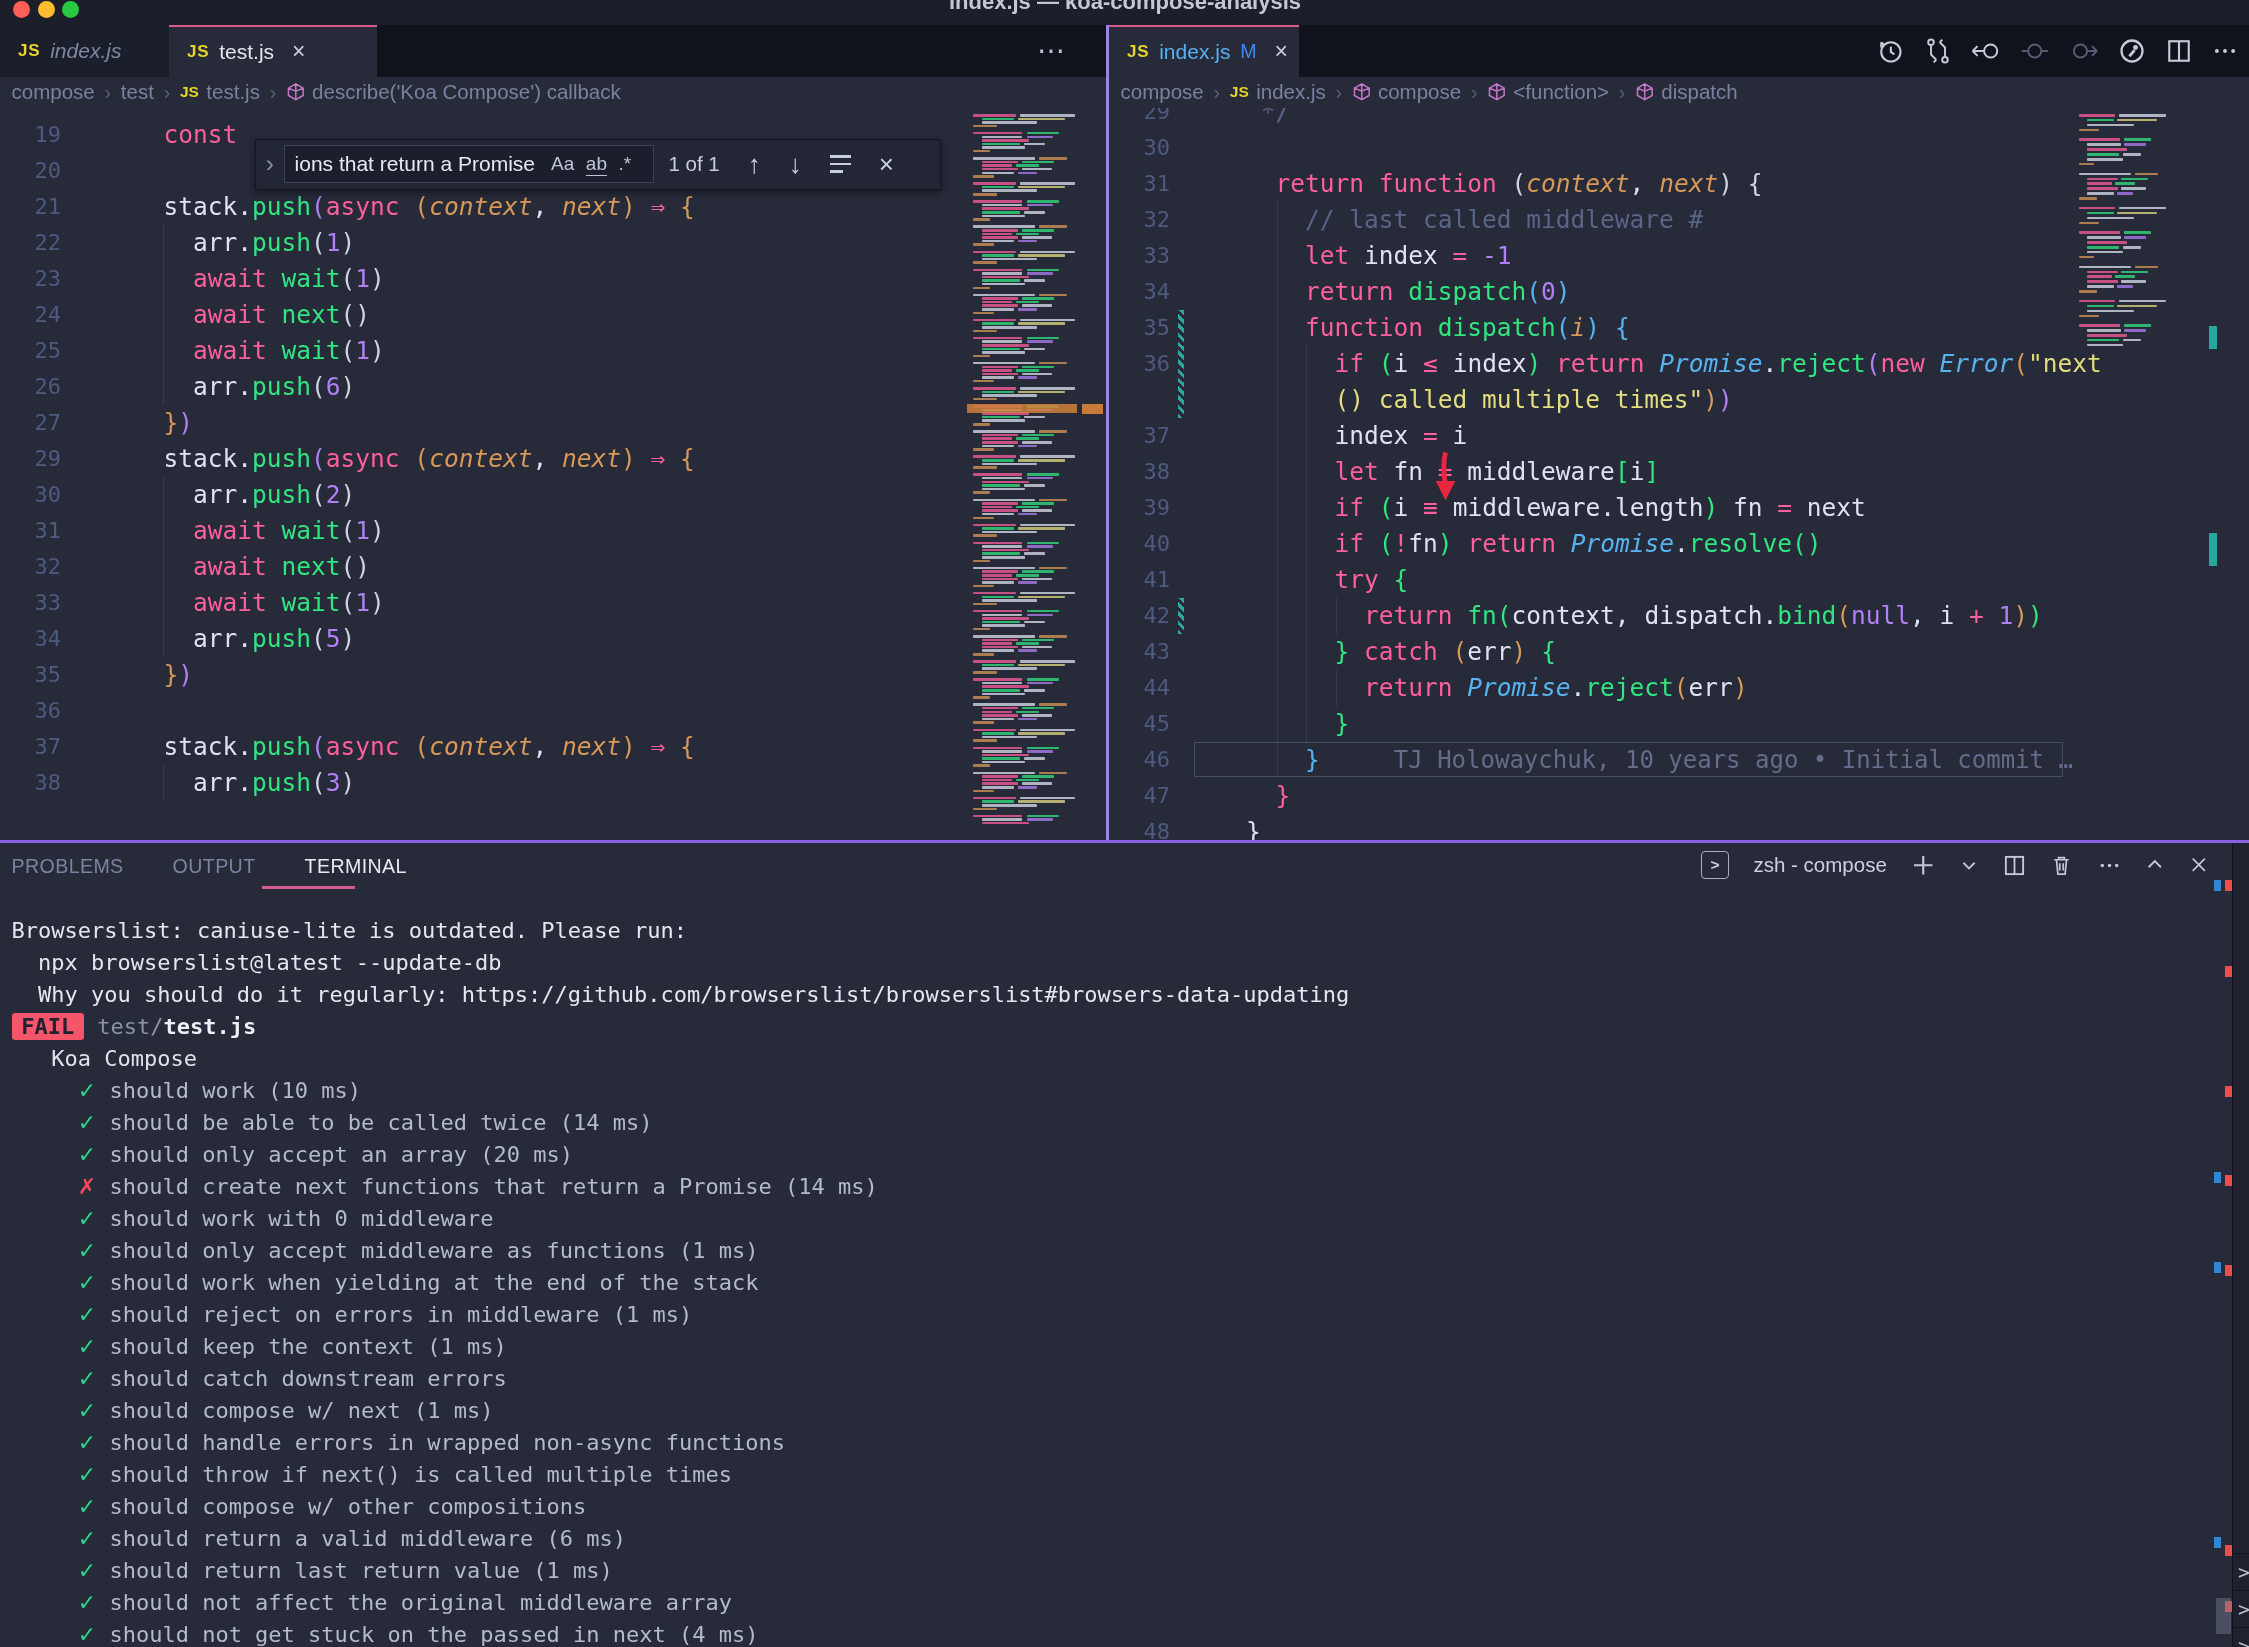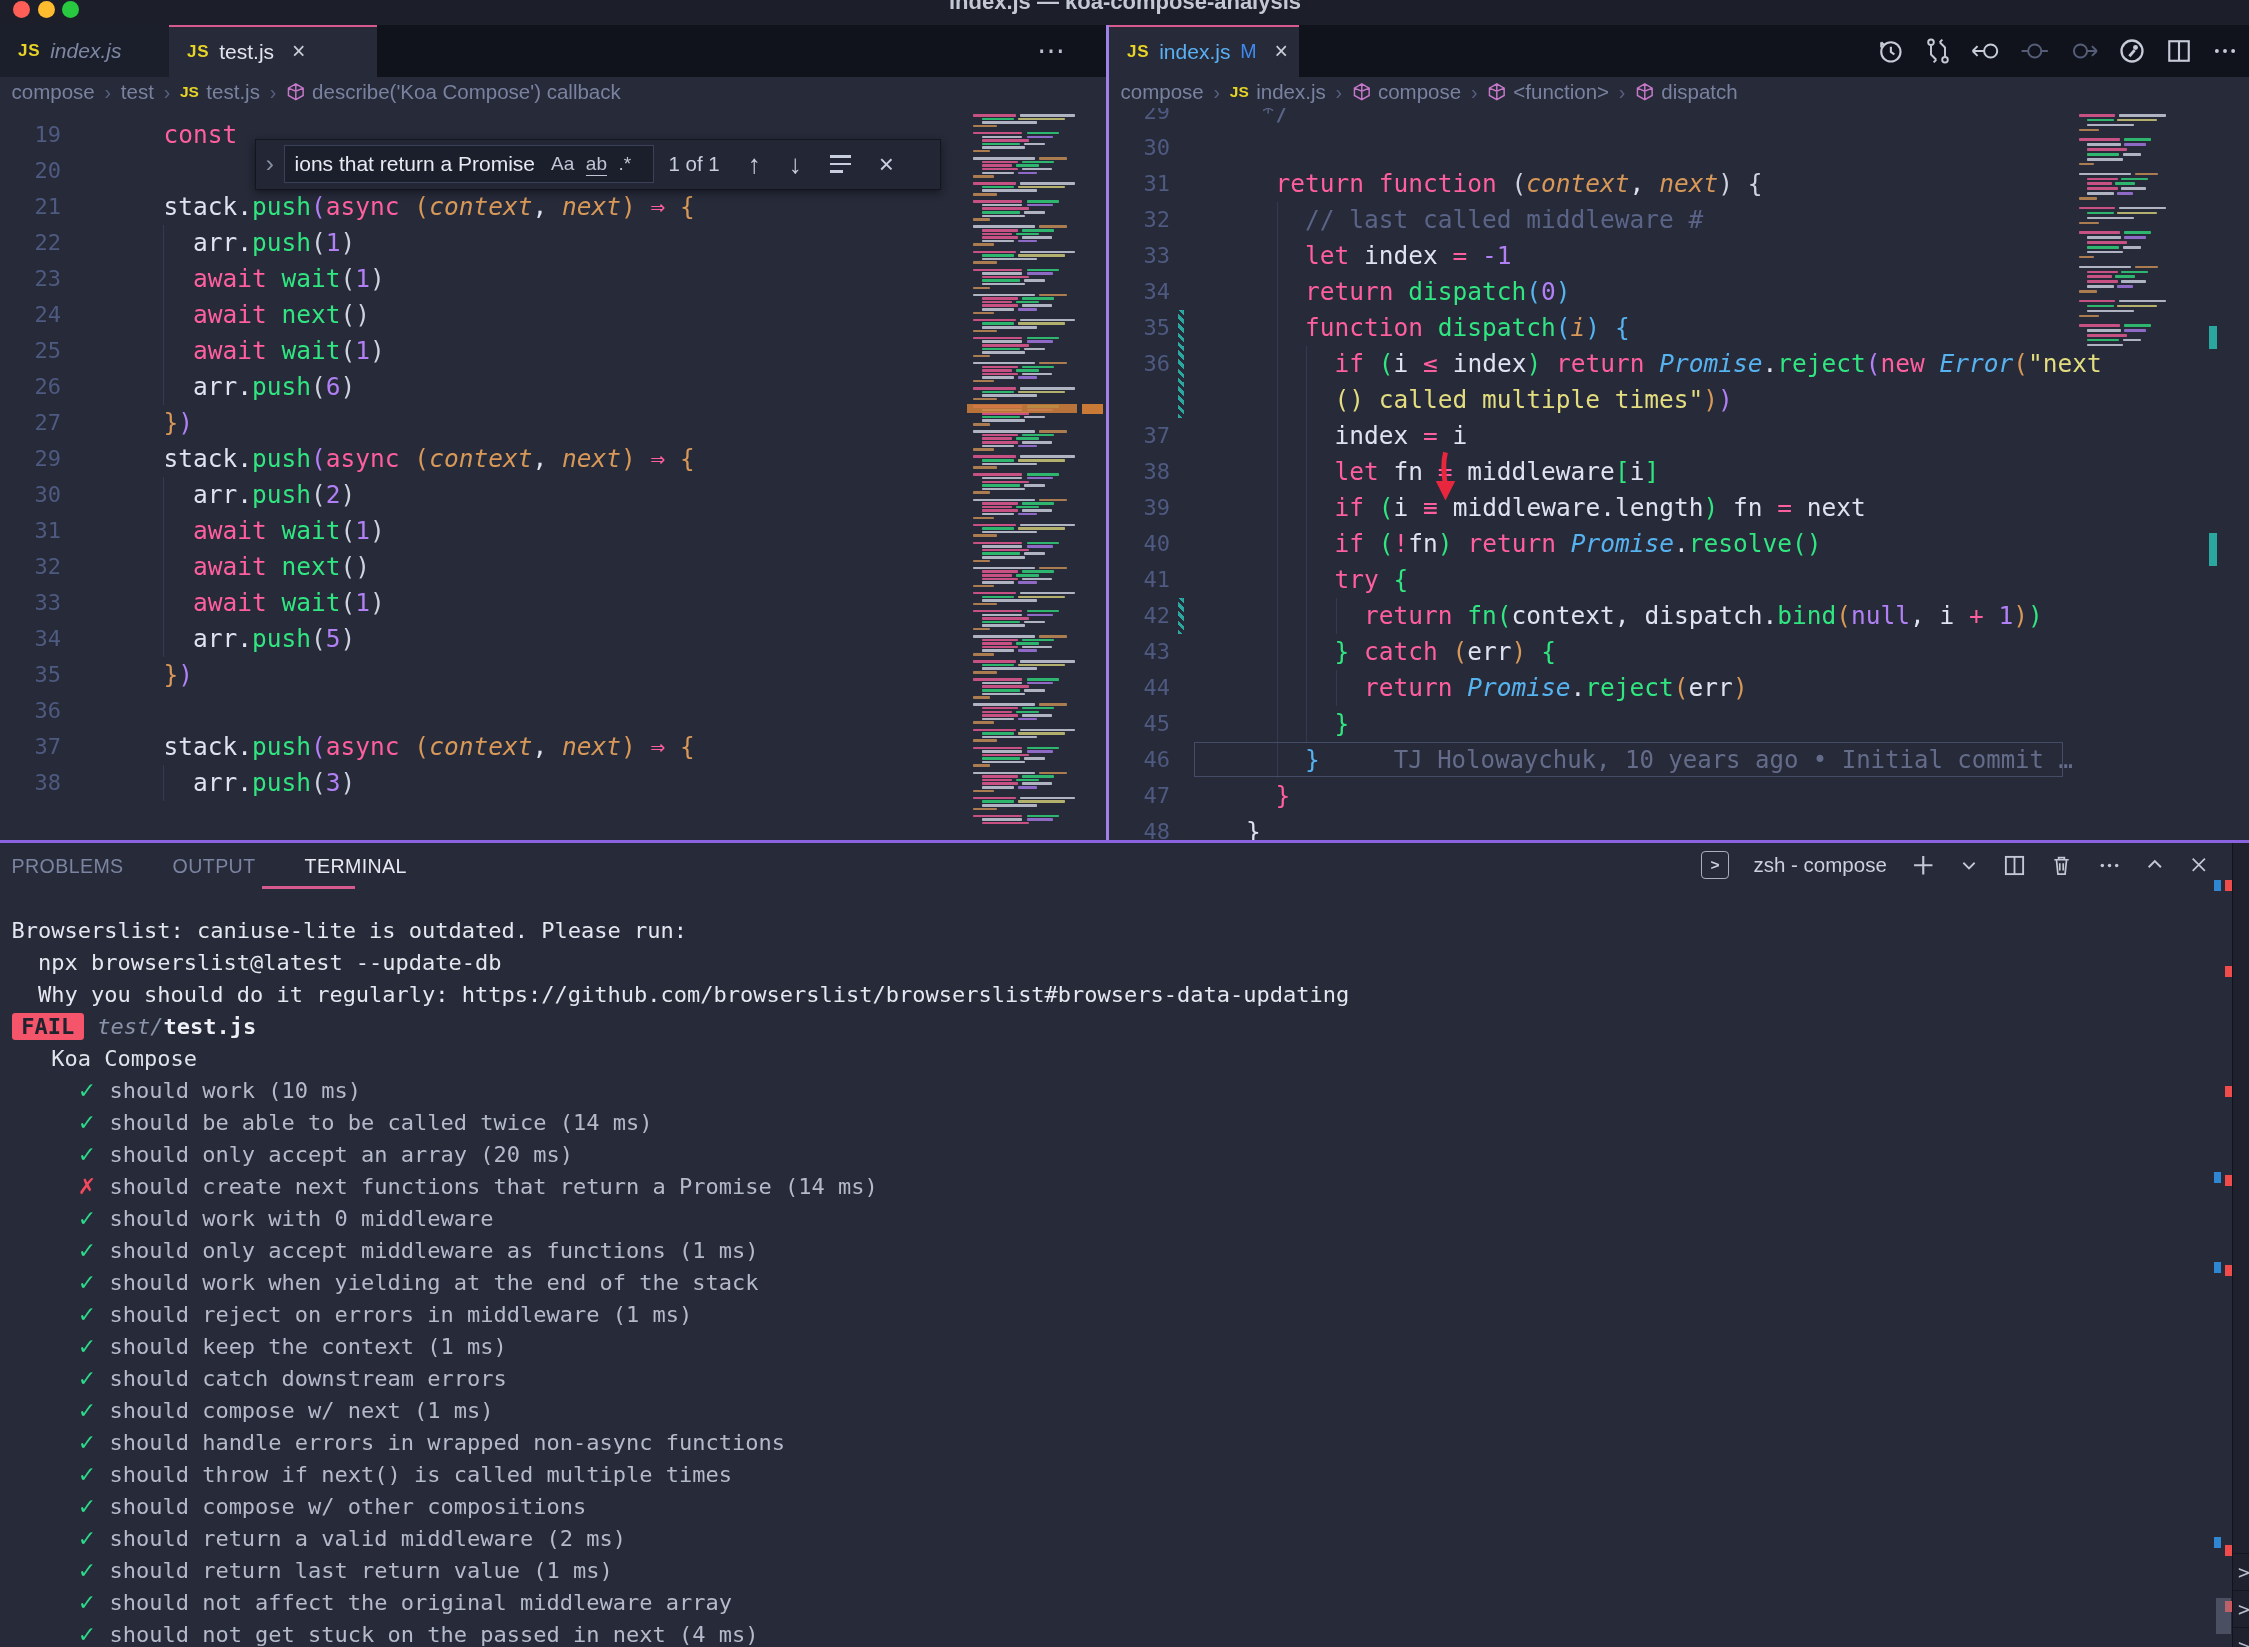--- a/index.html
+++ b/index.html
@@ -83,21 +83,21 @@
   #panel-right { position:absolute; right:41px; top:8.2px; display:flex; align-items:center; gap:24.5px; color:#ccd1dd; }
   #shell-badge { display:inline-flex; align-items:center; justify-content:center; width:28px; height:28px; border:1.6px solid #aab0bf; border-radius:4.1px; color:#ccd1dd; font-size:15.5px; font-weight:bold; }
   #shell-label { font-size:20.5px; }
   #terminal-body { position:absolute; left:11.5px; top:72px; width:2193px; }
   .tline { height:32px; line-height:32px; font-family:"DejaVu Sans Mono", monospace; font-size:22px; color:#e4e7ef; white-space:pre; }
   .t-dim { color:#b4bac9; }
   .t-suite { color:#dfe3ec; }
   .mark-pass { color:#2bd989; font-family:"DejaVu Sans", sans-serif; }
   .mark-fail { color:#f2495c; font-family:"DejaVu Sans", sans-serif; }
   #fail-badge { background:#f4556a; color:#20232f; font-weight:bold; padding:0.8px 9.8px; border-radius:3.3px; }
-  .t-path { color:#8b93a8;font-style:italic; }
+  .t-path { color:#8b93a8; }
   .t-file { color:#eef0f6; font-weight:bold; }
 
   
   .ov-mark { position:absolute; width:7.4px; height:10.6px; }
   .ov-blue { background:#2f86d2; left:2214px; }
   .ov-red  { background:#f14c4c; left:2225px; }
   #term-thumb { position:absolute; left:2216px; top:755px; width:14.7px; height:36px; background:rgba(120,126,148,.45); }
   #term-strip { position:absolute; left:2232px; top:0; width:18px; height:805px; background:#1f222e; border-left:1.6px solid #12141d; }
   .strip-row { position:absolute; left:0; width:18px; height:37px; border-top:0.8px solid #141722; color:#b9bfcc; font-size:19.6px; font-family:"DejaVu Sans Mono",monospace; padding-left:4.9px; line-height:37px; }
 </style>
@@ -1180,21 +1180,21 @@
       <div class="tline">     <span class="mark-pass">✓</span> <span class="t-dim">should work with 0 middleware</span></div>
       <div class="tline">     <span class="mark-pass">✓</span> <span class="t-dim">should only accept middleware as functions (1 ms)</span></div>
       <div class="tline">     <span class="mark-pass">✓</span> <span class="t-dim">should work when yielding at the end of the stack</span></div>
       <div class="tline">     <span class="mark-pass">✓</span> <span class="t-dim">should reject on errors in middleware (1 ms)</span></div>
       <div class="tline">     <span class="mark-pass">✓</span> <span class="t-dim">should keep the context (1 ms)</span></div>
       <div class="tline">     <span class="mark-pass">✓</span> <span class="t-dim">should catch downstream errors</span></div>
       <div class="tline">     <span class="mark-pass">✓</span> <span class="t-dim">should compose w/ next (1 ms)</span></div>
       <div class="tline">     <span class="mark-pass">✓</span> <span class="t-dim">should handle errors in wrapped non-async functions</span></div>
       <div class="tline">     <span class="mark-pass">✓</span> <span class="t-dim">should throw if next() is called multiple times</span></div>
       <div class="tline">     <span class="mark-pass">✓</span> <span class="t-dim">should compose w/ other compositions</span></div>
-      <div class="tline">     <span class="mark-pass">✓</span> <span class="t-dim">should return a valid middleware (2 ms)</span></div>
+      <div class="tline">     <span class="mark-pass">✓</span> <span class="t-dim">should return a valid middleware (6 ms)</span></div>
       <div class="tline">     <span class="mark-pass">✓</span> <span class="t-dim">should return last return value (1 ms)</span></div>
       <div class="tline">     <span class="mark-pass">✓</span> <span class="t-dim">should not affect the original middleware array</span></div>
       <div class="tline">     <span class="mark-pass">✓</span> <span class="t-dim">should not get stuck on the passed in next (4 ms)</span></div>
     </div>
 
   <div class="ov-mark ov-blue" style="top:37px"></div>
   <div class="ov-mark ov-red" style="top:37px"></div>
   <div class="ov-mark ov-red" style="top:123px"></div>
   <div class="ov-mark ov-red" style="top:243px"></div>
   <div class="ov-mark ov-blue" style="top:329px"></div>

